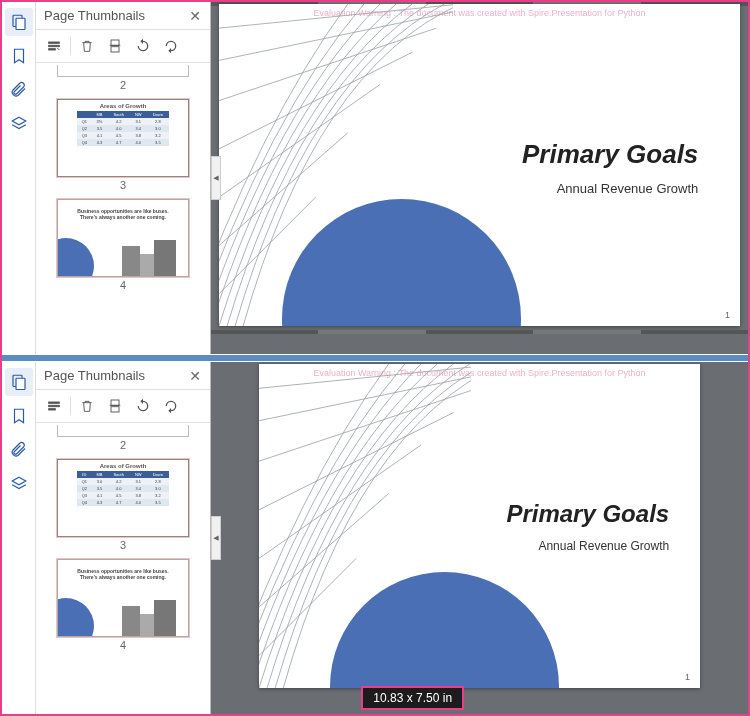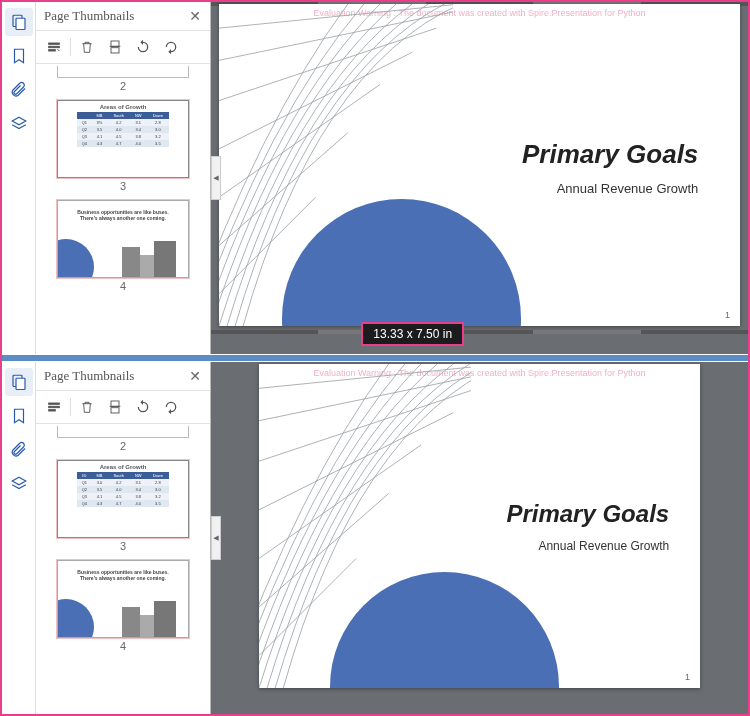--- a/index.html
+++ b/index.html
@@ -7,21 +7,21 @@
 .stack { display: flex; flex-direction: column; height: 100%; border: 2px solid #e83e8c; }
 .instance { flex: 1; display: flex; position: relative; overflow: hidden; background: #f7f7f7; }
 .divider-bar { height: 8px; background: #5b8cc4; border-top: 1px solid #fff; border-bottom: 1px solid #fff; }
 
 .icon-rail { width: 34px; background: #fff; border-right: 1px solid #ddd; display: flex; flex-direction: column; padding-top: 6px; gap: 6px; align-items: center; }
 .rail-btn { width: 28px; height: 28px; display: flex; align-items: center; justify-content: center; cursor: pointer; border-radius: 3px; }
 .rail-btn.active { background: #e8eef7; }
 .rail-btn svg { width: 18px; height: 18px; stroke: #2a5ba8; stroke-width: 1.6; fill: none; }
 
 .nav-panel { width: 175px; background: #fff; border-right: 1px solid #bbb; display: flex; flex-direction: column; }
-.panel-hdr { display: flex; align-items: center; padding: 6px 8px; border-bottom: 1px solid #e2e2e2; font-family: Liberation Serif, serif; }
+.panel-hdr { display: flex; align-items: center; padding: 6px 8px; border-bottom: 1px solid #e2e2e2; }
 .panel-hdr-title { flex: 1; font-size: 13px; color: #555; }
 .close-x { width: 14px; height: 14px; display: flex; align-items: center; justify-content: center; color: #666; font-size: 14px; cursor: pointer; }
 
 .tb-toolbar { display: flex; align-items: center; gap: 4px; padding: 4px 6px; border-bottom: 1px solid #e2e2e2; }
 .tb-btn { width: 24px; height: 24px; display: flex; align-items: center; justify-content: center; cursor: pointer; border-radius: 2px; }
 .tb-btn svg { width: 16px; height: 16px; stroke: #555; stroke-width: 1.4; fill: none; }
 .tb-sep { width: 1px; height: 18px; background: #ddd; }
 
 .thumbs { flex: 1; overflow-y: auto; padding: 2px 8px 8px; }
 .thumb-cut { height: 12px; border: 1px solid #bbb; border-top: none; background: #fff; margin: 0 auto; width: 132px; }
@@ -212,21 +212,20 @@
               <path d="M0 300 L160 160"></path>
               <path d="M0 360 L120 240"></path>
         </g>
       </svg>
       <div class="blue-circle"></div>
       <div class="goals-title" style="right:8%;top:42%;font-size:26px">Primary Goals</div>
       <div class="goals-sub" style="right:8%;top:55%;font-size:13px">Annual Revenue Growth</div>
       <div class="pg-num">1</div>
     </div>
     <div class="ruler" style="bottom:20px"></div>
-    <div class="dim-chip" style="bottom:8px">13.33 x 7.50 in</div>
   </div>
 </div>
 
 <div class="divider-bar"></div>
 
 <div class="instance">
 
   <div class="icon-rail">
     <div class="rail-btn active">
           <svg viewBox="0 0 24 24">
@@ -371,16 +370,17 @@
               <path d="M0 240 L200 100"></path>
               <path d="M0 300 L160 160"></path>
               <path d="M0 360 L120 240"></path>
         </g>
       </svg>
       <div class="blue-circle" style="left:16%;width:52%"></div>
       <div class="goals-title" style="right:7%;top:42%;font-size:24px">Primary Goals</div>
       <div class="goals-sub" style="right:7%;top:54%;font-size:12px">Annual Revenue Growth</div>
       <div class="pg-num">1</div>
     </div>
+    <div class="dim-chip" style="bottom:4px">10.83 x 7.50 in</div>
   </div>
 </div>
 
 </div>
 
 </body></html>

